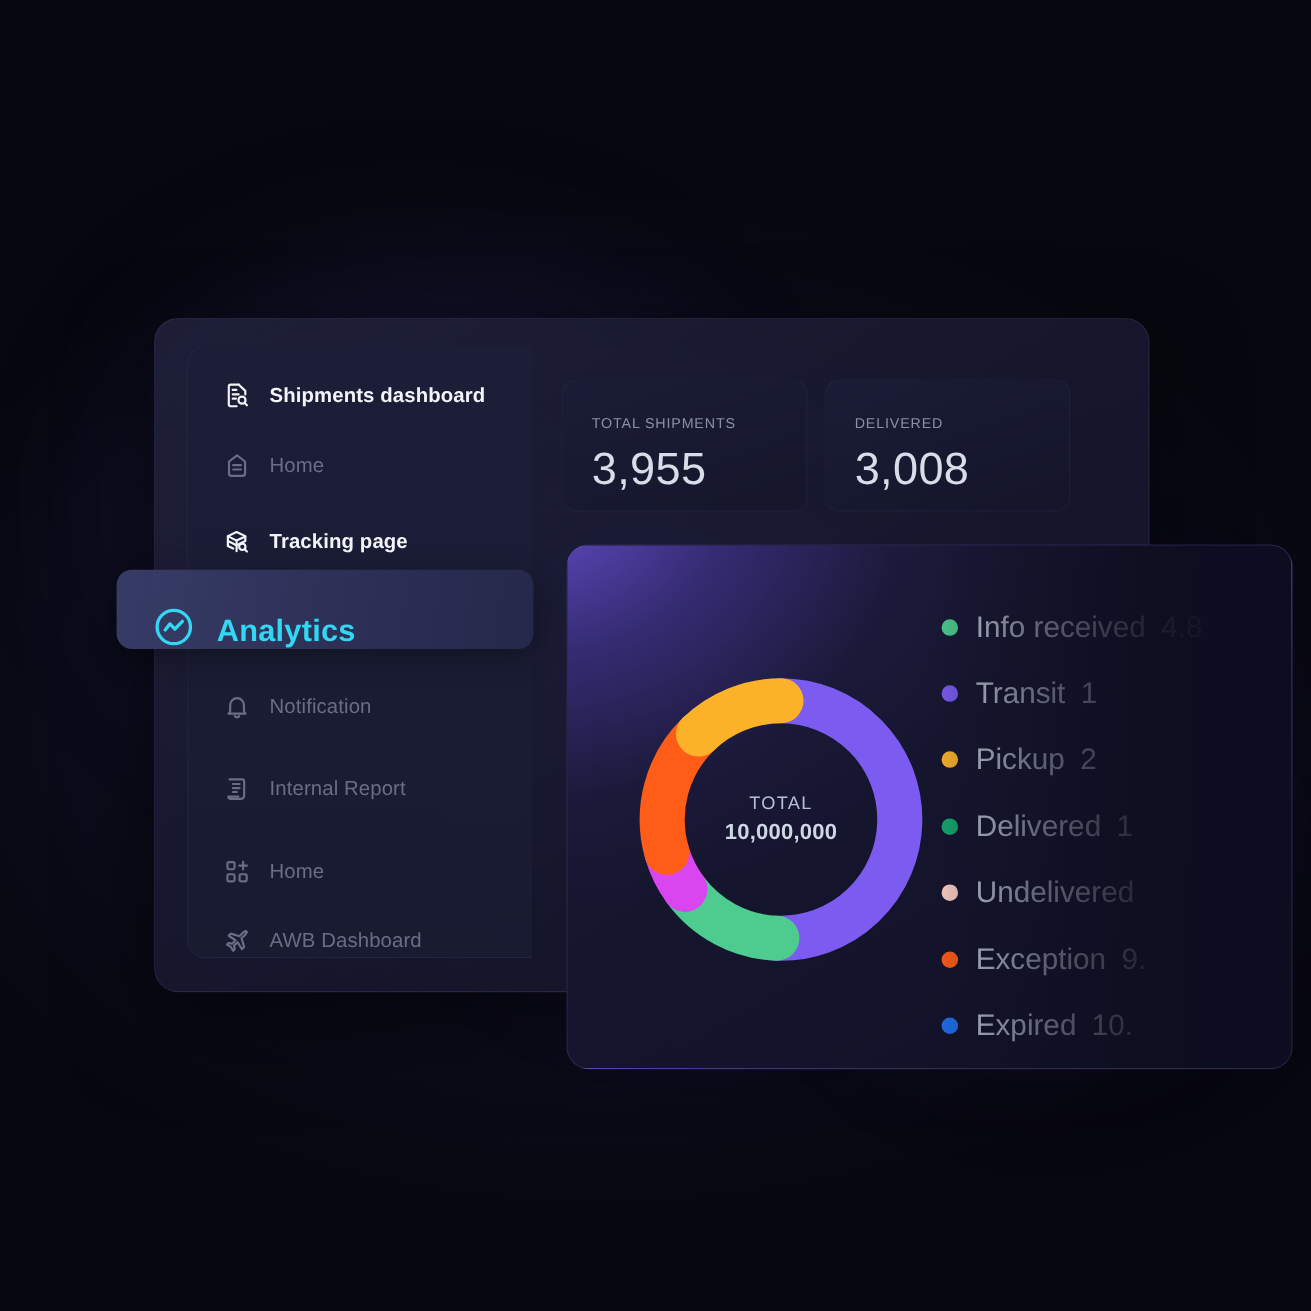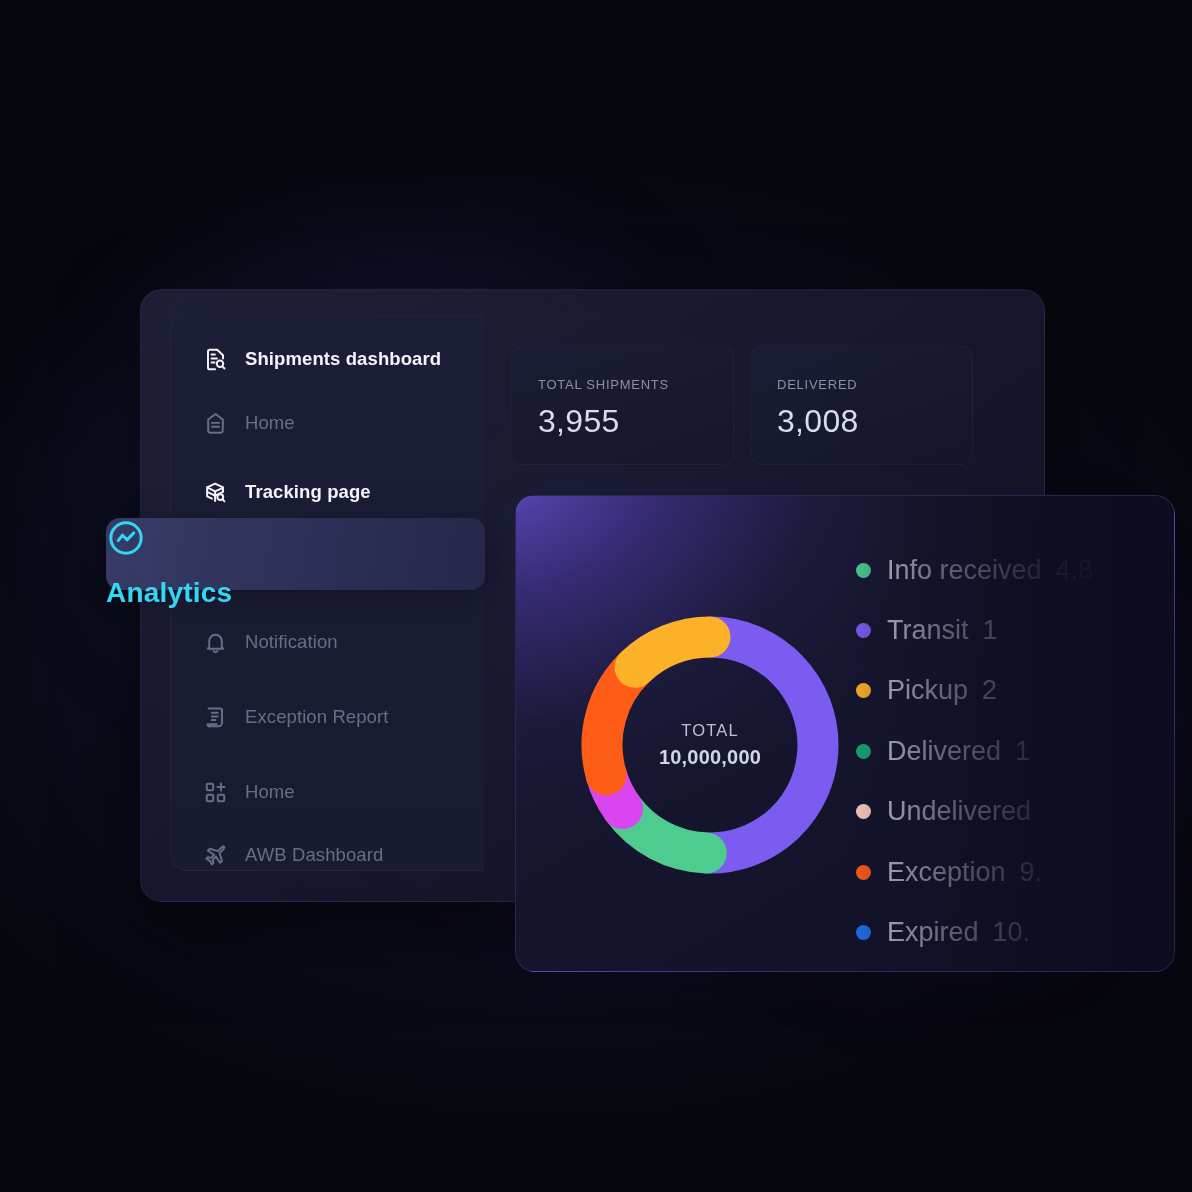--- a/index.html
+++ b/index.html
@@ -68,25 +68,25 @@
   .dim   .lbl{ color:#6a6d86; font-weight:400; }
   .dim   .ico path, .dim .ico circle, .dim .ico rect, .dim .ico line, .dim .ico polyline{ stroke:#6a6d86; }
   .bright .lbl{ color:#f2f4fa; font-weight:700; }
   .bright .ico path, .bright .ico circle, .bright .ico rect, .bright .ico line, .bright .ico polyline{ stroke:#f2f4fa; }
 
   
   #nav-analytics{
     position:absolute;
     left:-65px; top:0;
     width:379px; height:72px;
-    display:flex; align-items:flex-start; gap:19px;
+    display:flex; align-items:flex-end; gap:19px;
+    padding-left:32px;
     border-radius:14px;
     background:linear-gradient(100deg,rgba(57,62,106,0.95) 0%,rgba(48,52,92,0.92) 45%,rgba(39,42,78,0.85) 100%);
     box-shadow:0 8px 26px rgba(0,0,0,0.33);
-    flex-direction:column;
   }
   #nav-analytics .ico{ width:40px; height:40px; flex:0 0 40px; }
   #nav-analytics .lbl{
     color:#31d7f3; font-weight:700; font-size:28px; letter-spacing:0.2px;
   }
 
   
   .stat-card{
     position:absolute;
     border-radius:13px;
@@ -95,21 +95,21 @@
     padding:31px 26px 0 26px;
   }
   #card-total{ left:511px; top:345px; width:223px; height:120px; }
   #card-delivered{ left:750px; top:345px; width:223px; height:120px; }
   .stat-label{
     font-size:13px; letter-spacing:0.75px;
     color:#8b8fa8; font-weight:400;
   }
   .stat-value{
     margin-top:11px;
-    font-size:32px; font-weight:400;
+    font-size:41px; font-weight:400;
     color:#d8dde9; letter-spacing:0.3px;
   }
 
   
   #chart-card{
     position:absolute;
     left:515px; top:495px; width:660px; height:477px;
     border-radius:20px;
     border:1px solid rgba(130,110,220,0.22);
     background:
@@ -229,21 +229,21 @@
       <div class="nav-item dim" style="margin-top:29px;">
         <span class="ico">
           <svg viewBox="0 0 24 24" fill="none" stroke-width="1.9" stroke-linecap="round" stroke-linejoin="round">
             <path d="M5.4 3.4h11.2a1.6 1.6 0 0 1 1.6 1.6v12.4a3 3 0 0 1-3 3H6.4"></path>
             <path d="M6.4 20.4A2 2 0 0 1 4.4 18.4h8.8"></path>
             <line x1="8.4" y1="7.4" x2="14.2" y2="7.4"></line>
             <line x1="8.4" y1="11" x2="14.2" y2="11"></line>
             <line x1="8.4" y1="14.4" x2="11.8" y2="14.4"></line>
           </svg>
         </span>
-        <span class="lbl">Exception Report</span>
+        <span class="lbl">Internal Report</span>
       </div>
 
       <div class="nav-item dim" style="margin-top:29px;">
         <span class="ico">
           <svg viewBox="0 0 24 24" fill="none" stroke-width="1.9" stroke-linecap="round" stroke-linejoin="round">
             <rect x="3.6" y="3.6" width="6.2" height="6.2" rx="1.2"></rect>
             <rect x="3.6" y="14.2" width="6.2" height="6.2" rx="1.2"></rect>
             <rect x="14.2" y="14.2" width="6.2" height="6.2" rx="1.2"></rect>
             <line x1="17.3" y1="3.4" x2="17.3" y2="10"></line>
             <line x1="14" y1="6.7" x2="20.6" y2="6.7"></line>

